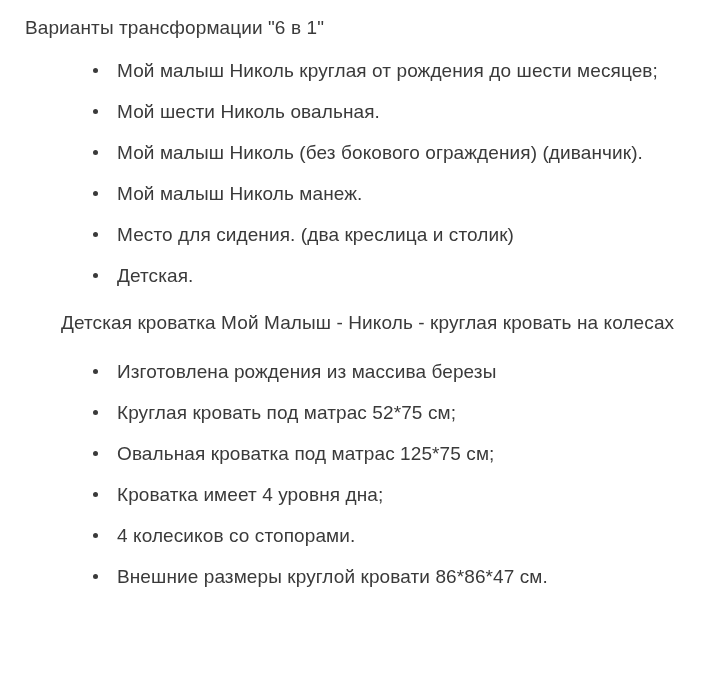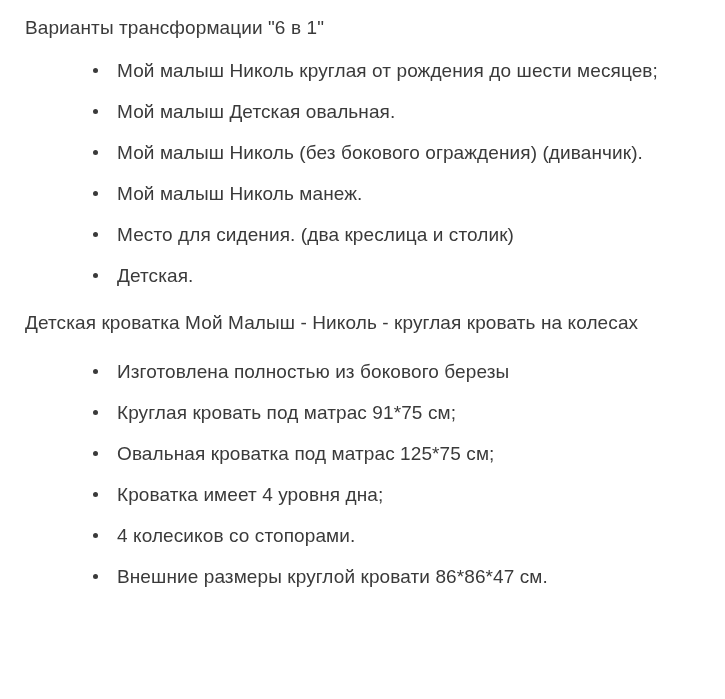--- a/index.html
+++ b/index.html
@@ -34,20 +34,21 @@
     color: #3a3a3a;
     letter-spacing: 0.1px;
   }
   .para--first {
     padding-top: 11px;
   }
   .para--justify {
     text-align: justify;
     text-align-last: left;
     padding-right: 25px;
+    margin-left: 36px;
   }
 
   
   .bullets {
     list-style: none;
     margin: 0;
     padding: 0;
   }
   .bullets--top {
     margin-top: 10px;
@@ -87,21 +88,21 @@
 
   <p class="para para--first">Варианты трансформации "6 в 1"</p>
 
   <ul class="bullets bullets--top">
     <li class="bullet-item">
       <span class="bullet-dot"></span>
       <span>Мой малыш Николь круглая от рождения до шести месяцев;</span>
     </li>
     <li class="bullet-item">
       <span class="bullet-dot"></span>
-      <span>Мой малыш Детская овальная.</span>
+      <span>Мой шести Николь овальная.</span>
     </li>
     <li class="bullet-item">
       <span class="bullet-dot"></span>
       <span>Мой малыш Николь (без бокового ограждения) (диванчик).</span>
     </li>
     <li class="bullet-item">
       <span class="bullet-dot"></span>
       <span>Мой малыш Николь манеж.</span>
     </li>
     <li class="bullet-item">
@@ -114,25 +115,25 @@
     </li>
   </ul>
 
   <div class="spacer-heading"></div>
 
   <p class="para para--justify">Детская кроватка Мой Малыш - Николь - круглая кровать на колесах</p>
 
   <ul class="bullets bullets--bottom">
     <li class="bullet-item">
       <span class="bullet-dot"></span>
-      <span>Изготовлена полностью из бокового березы</span>
+      <span>Изготовлена рождения из массива березы</span>
     </li>
     <li class="bullet-item">
       <span class="bullet-dot"></span>
-      <span>Круглая кровать под матрас 91*75 см;</span>
+      <span>Круглая кровать под матрас 52*75 см;</span>
     </li>
     <li class="bullet-item">
       <span class="bullet-dot"></span>
       <span>Овальная кроватка под матрас 125*75 см;</span>
     </li>
     <li class="bullet-item">
       <span class="bullet-dot"></span>
       <span>Кроватка имеет 4 уровня дна;</span>
     </li>
     <li class="bullet-item">

